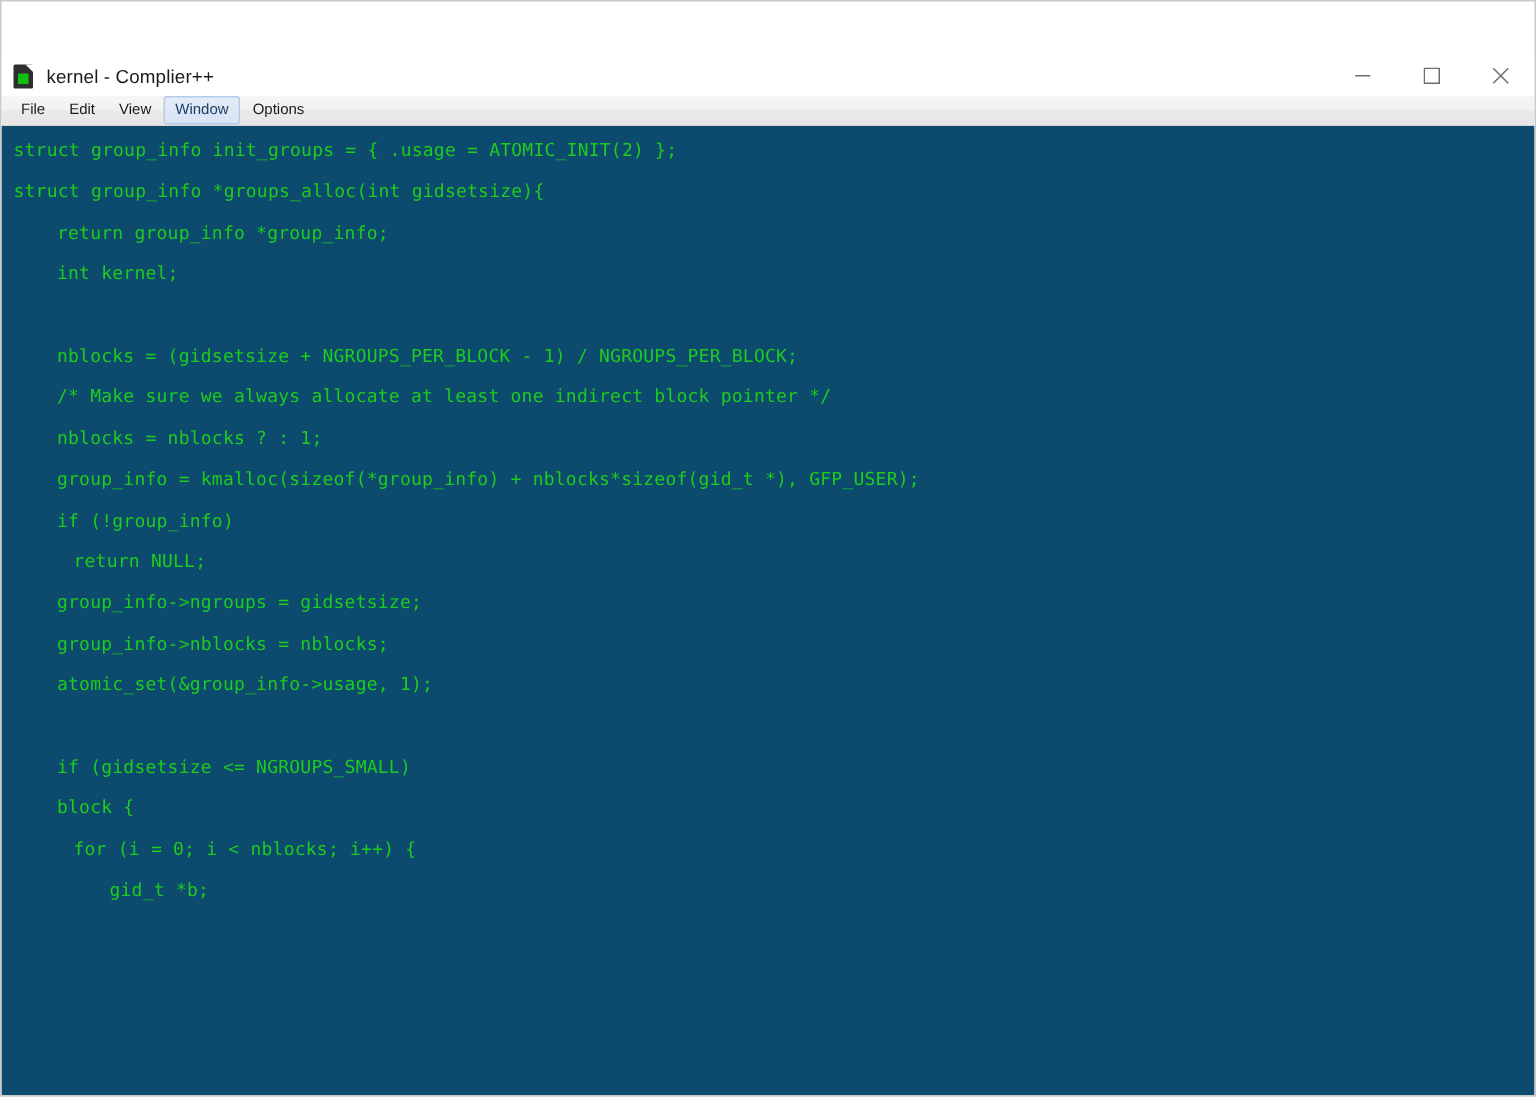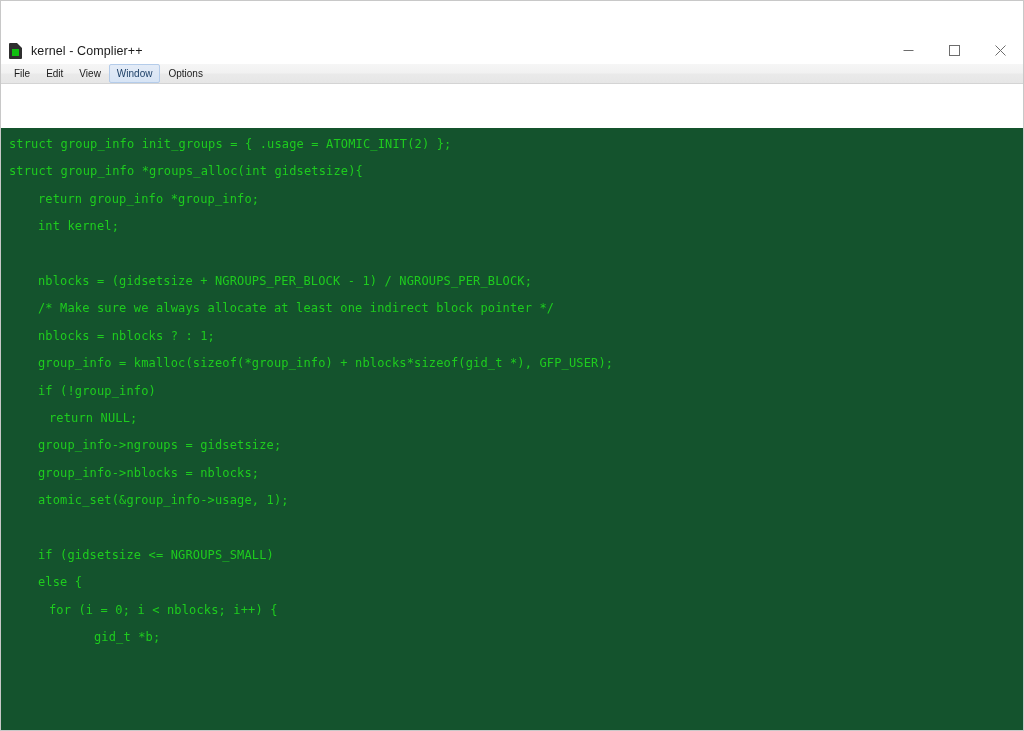--- a/index.html
+++ b/index.html
@@ -121,43 +121,42 @@
     background: linear-gradient(to bottom, #e4ecf7 0%, #d7e4f5 100%);
     border: 1px solid #b4ccea;
     border-radius: 2px;
     color: #1c3f66;
     justify-content: center;
   }
 
   
   .editor {
     flex: 1 1 auto;
-    background: #14532d;
+    background: #0c4a6e;
     position: relative;
     overflow: hidden;
     padding-top: 3px;
     box-sizing: border-box;
-    margin-top: 44px;
   }
 
   .code-line {
     height: 27.4px;
     line-height: 27.4px;
     font-family: "DejaVu Sans Mono", "Liberation Mono", monospace;
     font-size: 12px;
     color: #1ecc1e;
     white-space: pre;
     padding-left: 8px;
     box-sizing: border-box;
     letter-spacing: 0.15px;
   }
   .code-line.i0 { padding-left: 8px; }
   .code-line.i1 { padding-left: 37px; }
   .code-line.i2 { padding-left: 48px; }
-  .code-line.i3 { padding-left: 93px; }
+  .code-line.i3 { padding-left: 72px; }
   .code-line.blank { color: transparent; }
 </style>
 </head>
 <body>
 
 <div class="window">
 
   <div class="titlebar">
     <div class="app-icon">
       <div class="page"></div>
@@ -214,18 +213,18 @@
       <div class="code-line i1">/* Make sure we always allocate at least one indirect block pointer */</div>
       <div class="code-line i1">nblocks = nblocks ? : 1;</div>
       <div class="code-line i1">group_info = kmalloc(sizeof(*group_info) + nblocks*sizeof(gid_t *), GFP_USER);</div>
       <div class="code-line i1">if (!group_info)</div>
       <div class="code-line i2">return NULL;</div>
       <div class="code-line i1">group_info-&gt;ngroups = gidsetsize;</div>
       <div class="code-line i1">group_info-&gt;nblocks = nblocks;</div>
       <div class="code-line i1">atomic_set(&amp;group_info-&gt;usage, 1);</div>
       <div class="code-line i0 blank"></div>
       <div class="code-line i1">if (gidsetsize &lt;= NGROUPS_SMALL)</div>
-      <div class="code-line i1">else {</div>
+      <div class="code-line i1">block {</div>
       <div class="code-line i2">for (i = 0; i &lt; nblocks; i++) {</div>
       <div class="code-line i3">gid_t *b;</div>
     </div>
 
 </div>
 
 </body></html>

